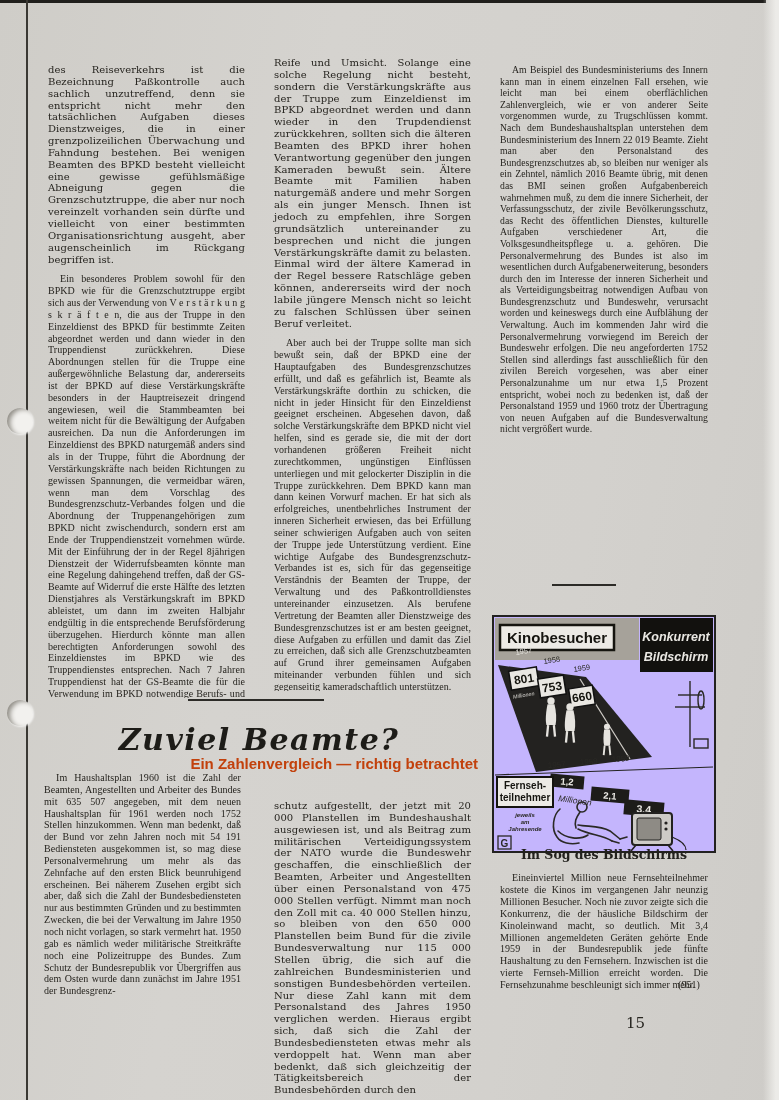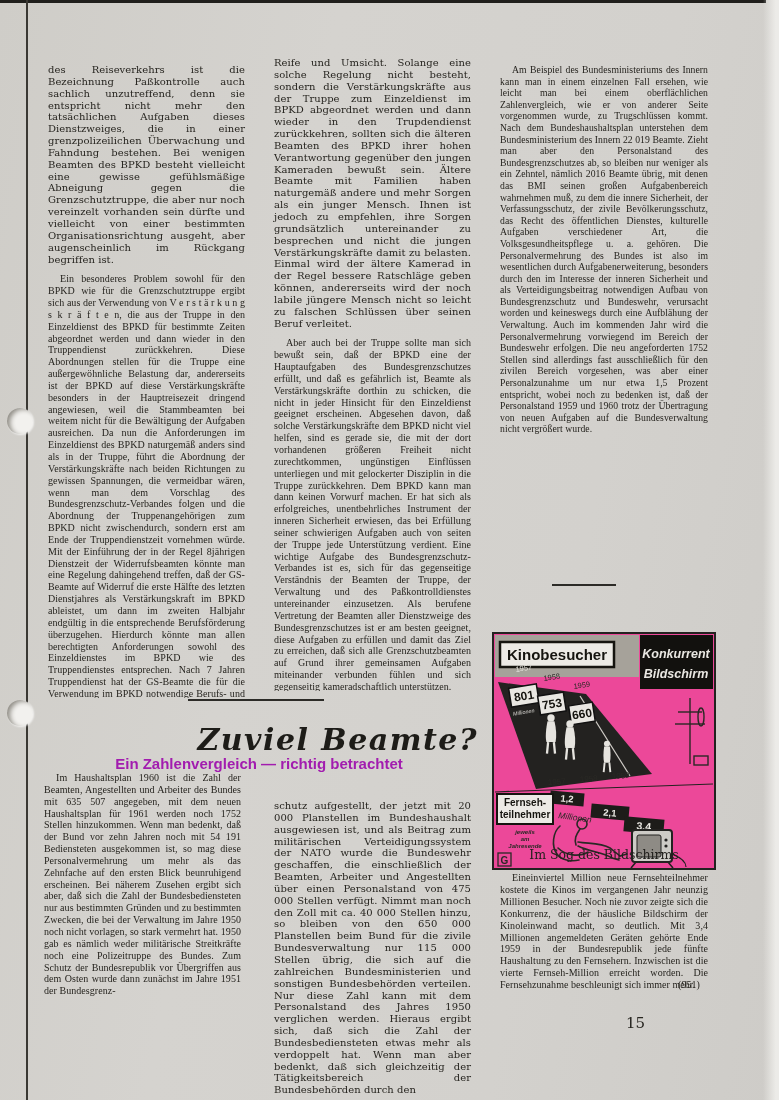--- a/index.html
+++ b/index.html
@@ -26,30 +26,30 @@
   .c1b{left:36px;top:764px;width:213px;height:312px;}
   .c2b{left:266px;top:792px;width:213px;height:312px;}
   .c3b{left:492px;top:864px;width:224px;height:168px;font-size:10px;line-height:11.9px;}
   .c3b p{position:relative;}
   .c3b .code{position:absolute;right:8px;bottom:0;}
 
   .rule{position:absolute;height:2px;background:#2c2b27;}
   .rule1{left:188px;top:699px;width:136px;}
   .rule2{left:552px;top:584px;width:64px;}
 
-  .headline{position:absolute;left:40px;top:703px;width:438px;text-align:right;
+  .headline{position:absolute;left:40px;top:703px;width:438px;text-align:center;
     font-family:"DejaVu Serif", serif;font-style:italic;font-weight:bold;
     font-size:30px;line-height:34px;letter-spacing:1.5px;color:#1d1c18;}
-  .subhead{position:absolute;left:40px;top:743px;width:438px;text-align:center;
-    font-family:"Liberation Sans", sans-serif;font-weight:bold;font-size:15px;color:#a21caf;}
-
-  .illus{position:absolute;left:492px;top:632px;width:224px;height:238px;
-    border:2px solid #232220;box-sizing:border-box;background:#ec4899;}
+  .subhead{position:absolute;left:40px;top:743px;width:438px;text-align:right;
+    font-family:"Liberation Sans", sans-serif;font-weight:bold;font-size:15px;color:#c2410c;}
+
+  .illus{position:absolute;left:492px;top:615px;width:224px;height:238px;
+    border:2px solid #232220;box-sizing:border-box;background:#c4b5fd;}
   .caption{position:absolute;left:492px;top:847px;width:224px;text-align:center;
-    font-weight:normal;font-size:12.5px;color:#22211d;}
+    font-weight:bold;font-size:12.5px;color:#22211d;}
   .pageno{position:absolute;left:626px;top:1014px;width:60px;text-align:left;
     font-size:15px;color:#26241f;}
   svg text{font-family:"Liberation Sans", sans-serif;}
 </style>
 </head>
 <body>
 
 <div class="edge-top"></div>
 <div class="edge-left"></div>
 <div class="edge-right"></div>

